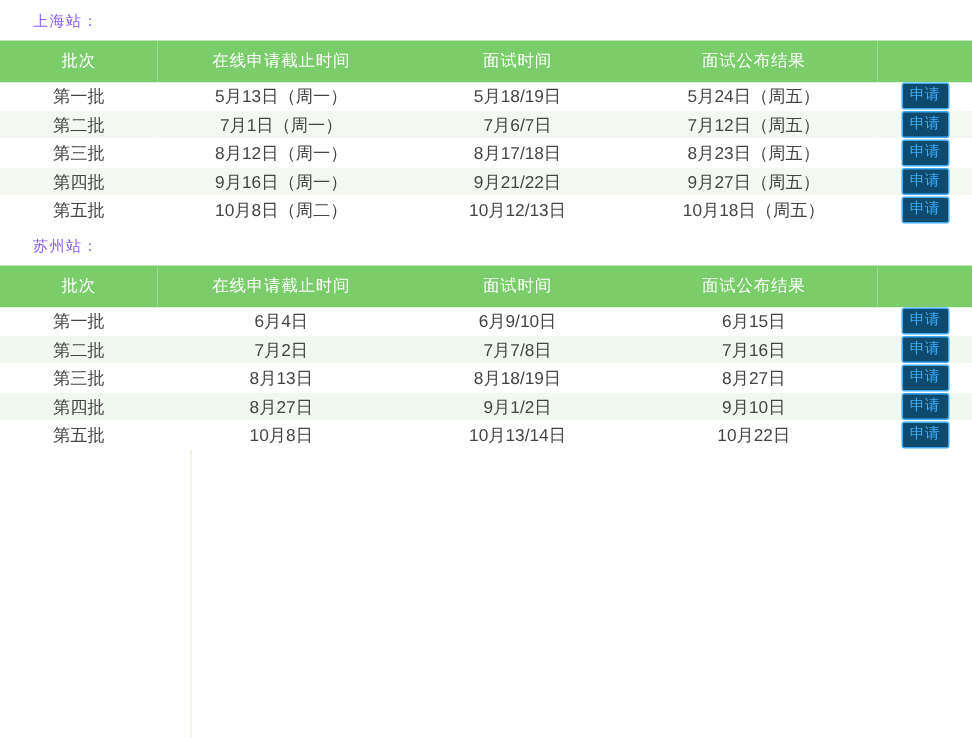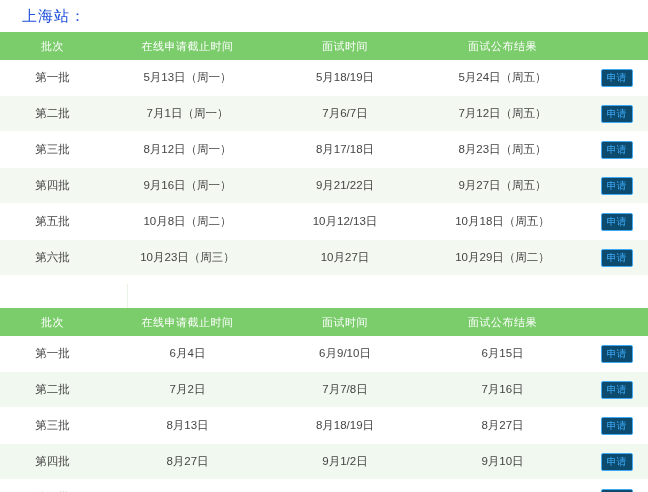--- a/index.html
+++ b/index.html
@@ -14,22 +14,22 @@
     color: #333333;
     overflow: hidden;
   }
   .page {
     position: relative;
     width: 648px;
     height: 492px;
     box-sizing: border-box;
   }
   .section-title {
-    font-size: 15px;
-    color: #1d4ed8;
+    font-size: 10px;
+    color: #8b5cf6;
     padding: 7px 0 6px 22px;
     letter-spacing: 1px;
   }
   table.sched {
     border-collapse: collapse;
     width: 648px;
     table-layout: fixed;
   }
   table.sched th {
     background: #7bcd6b;
@@ -38,21 +38,21 @@
     font-size: 11px;
     height: 28px;
     line-height: 28px;
     text-align: center;
     padding: 0;
     letter-spacing: 0.5px;
   }
   table.sched td {
     font-size: 11.5px;
     text-align: center;
-    height: 35px;
+    height: 18px;
     padding: 0;
     color: #444444;
     border-bottom: 1px solid #ffffff;
   }
   table.sched tbody tr.odd td {
     background: #ffffff;
   }
   table.sched tbody tr.even td {
     background: #f3f9f1;
   }
@@ -157,27 +157,20 @@
           <td>9月27日（周五）</td>
           <td><span class="apply-btn">申请</span></td>
         </tr>
         <tr class="odd">
           <td class="batch">第五批</td>
           <td>10月8日（周二）</td>
           <td>10月12/13日</td>
           <td>10月18日（周五）</td>
           <td><span class="apply-btn">申请</span></td>
         </tr>
-        <tr class="even">
-          <td class="batch">第六批</td>
-          <td>10月23日（周三）</td>
-          <td>10月27日</td>
-          <td>10月29日（周二）</td>
-          <td><span class="apply-btn">申请</span></td>
-        </tr>
       </tbody>
     </table>
   </div>
 
   <div class="section-title">苏州站：</div>
 
   <div class="left-rail"></div>
 
   <div class="table-wrap">
     <table class="sched tinted">

